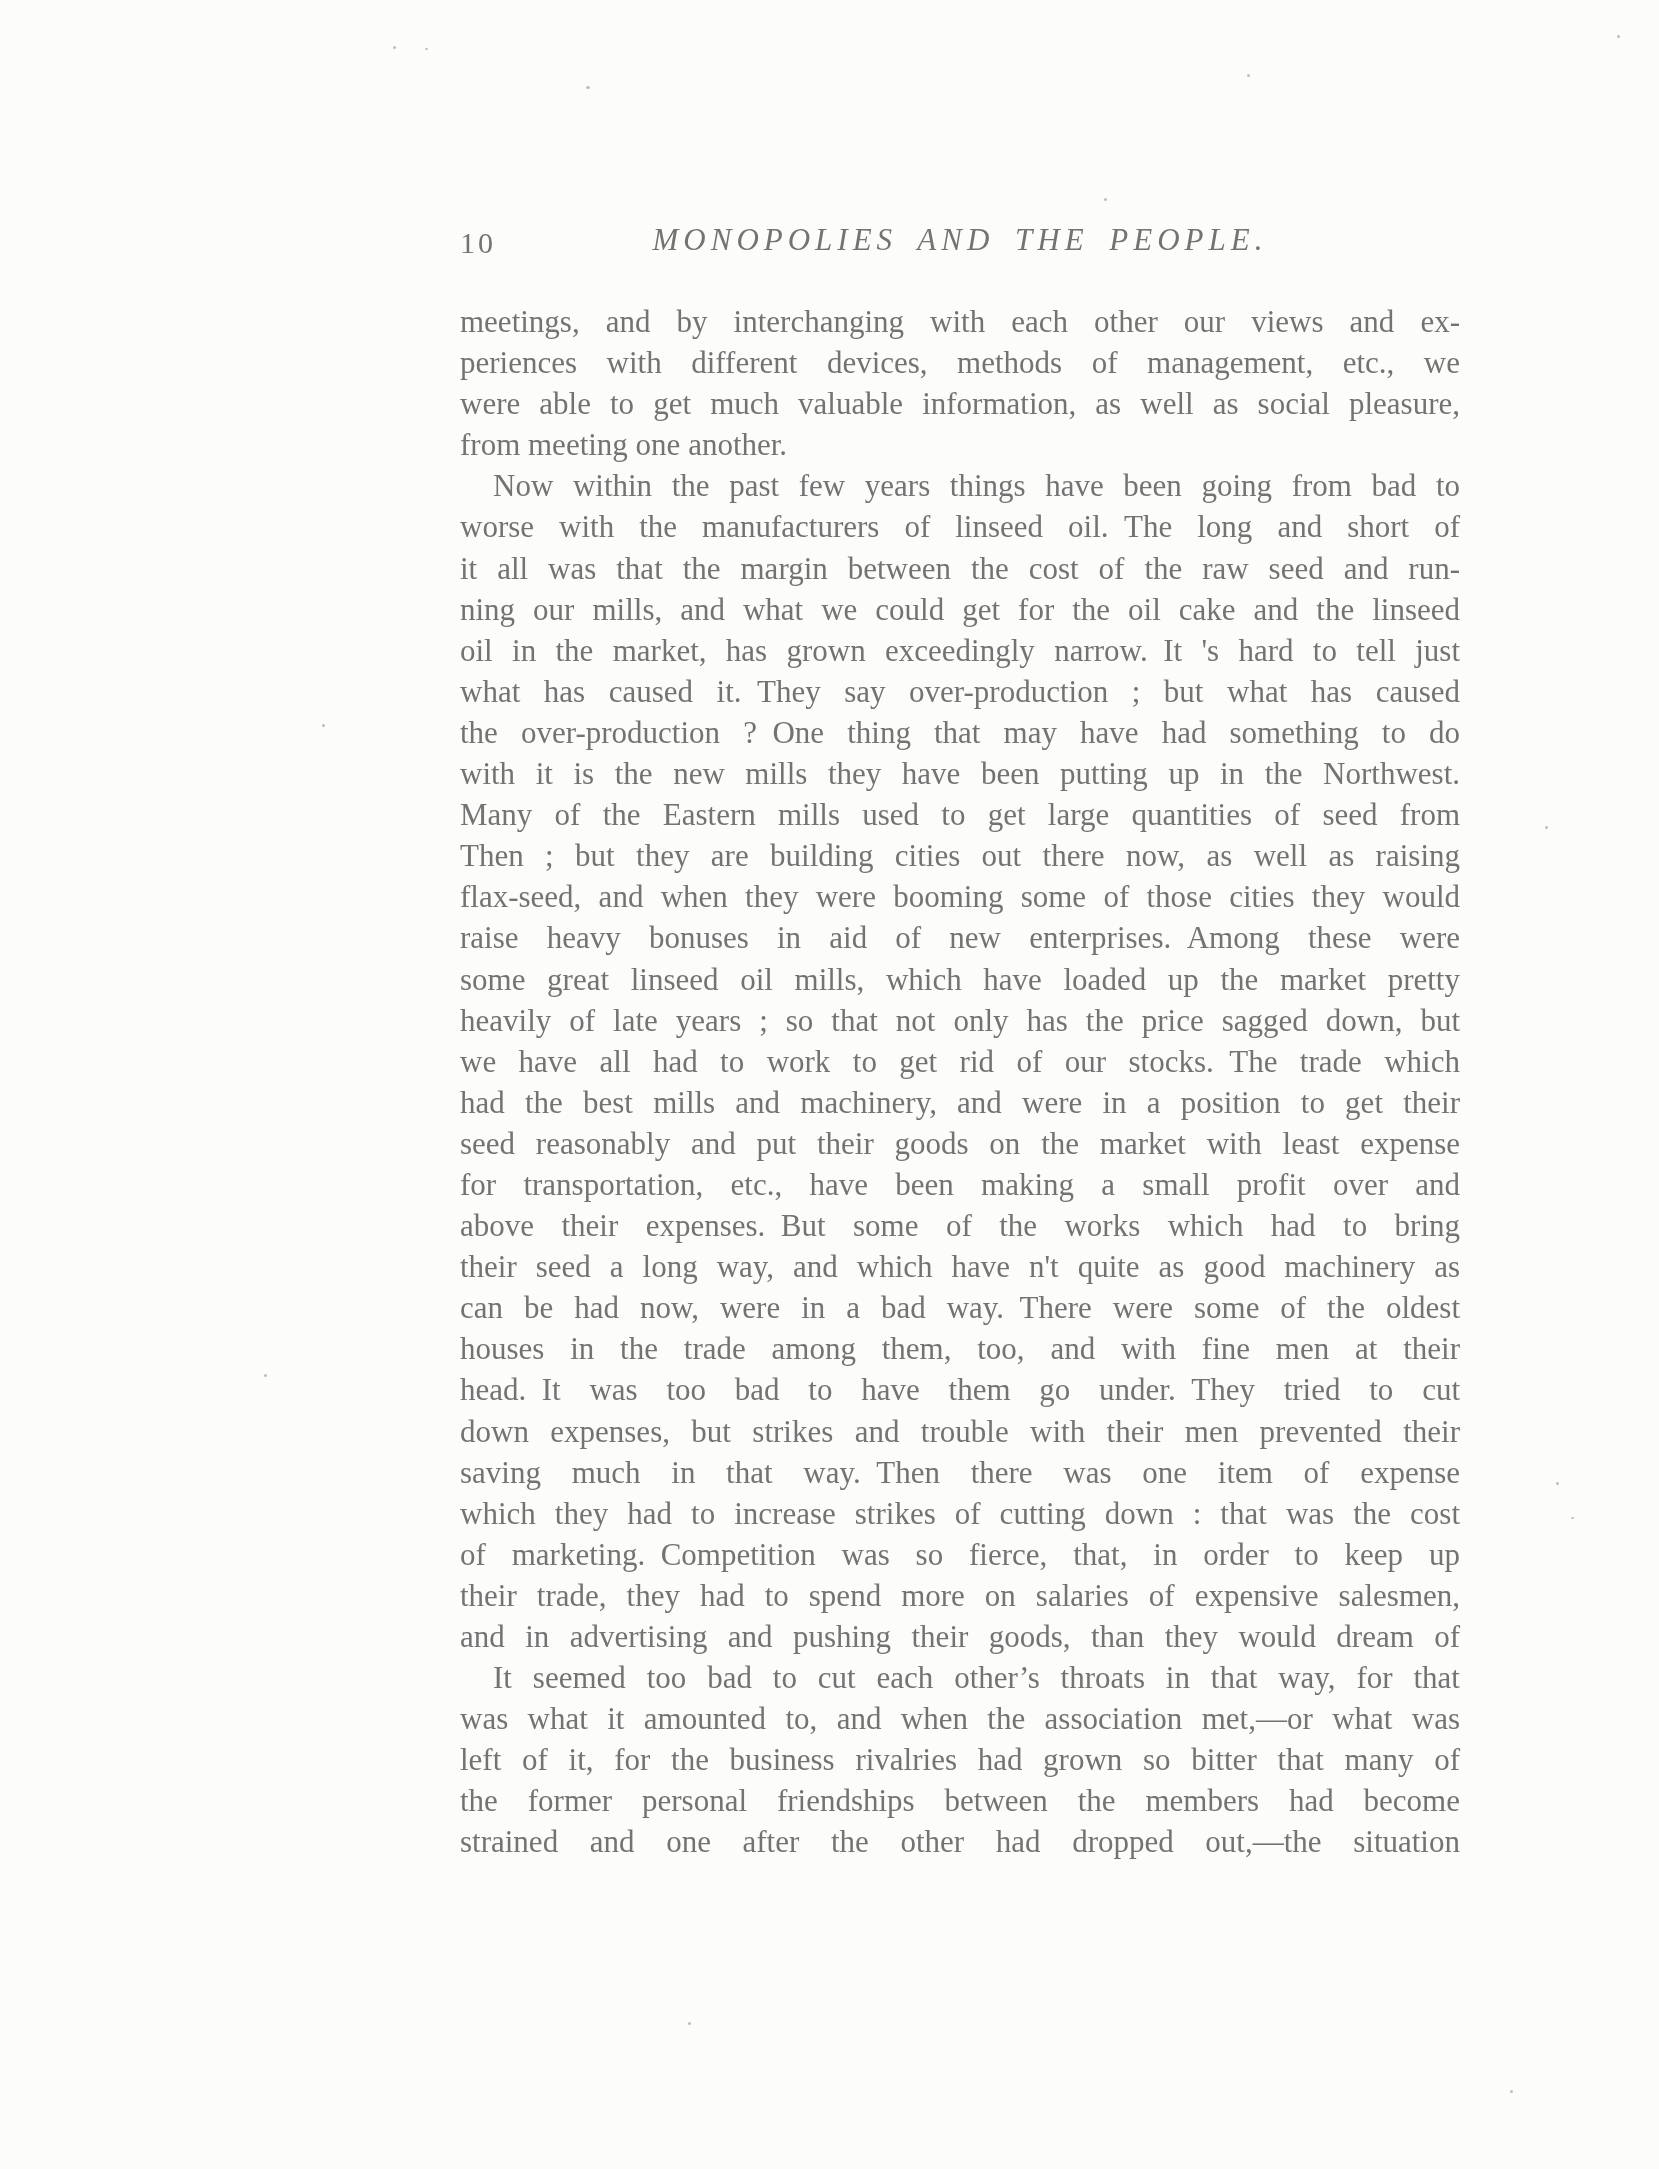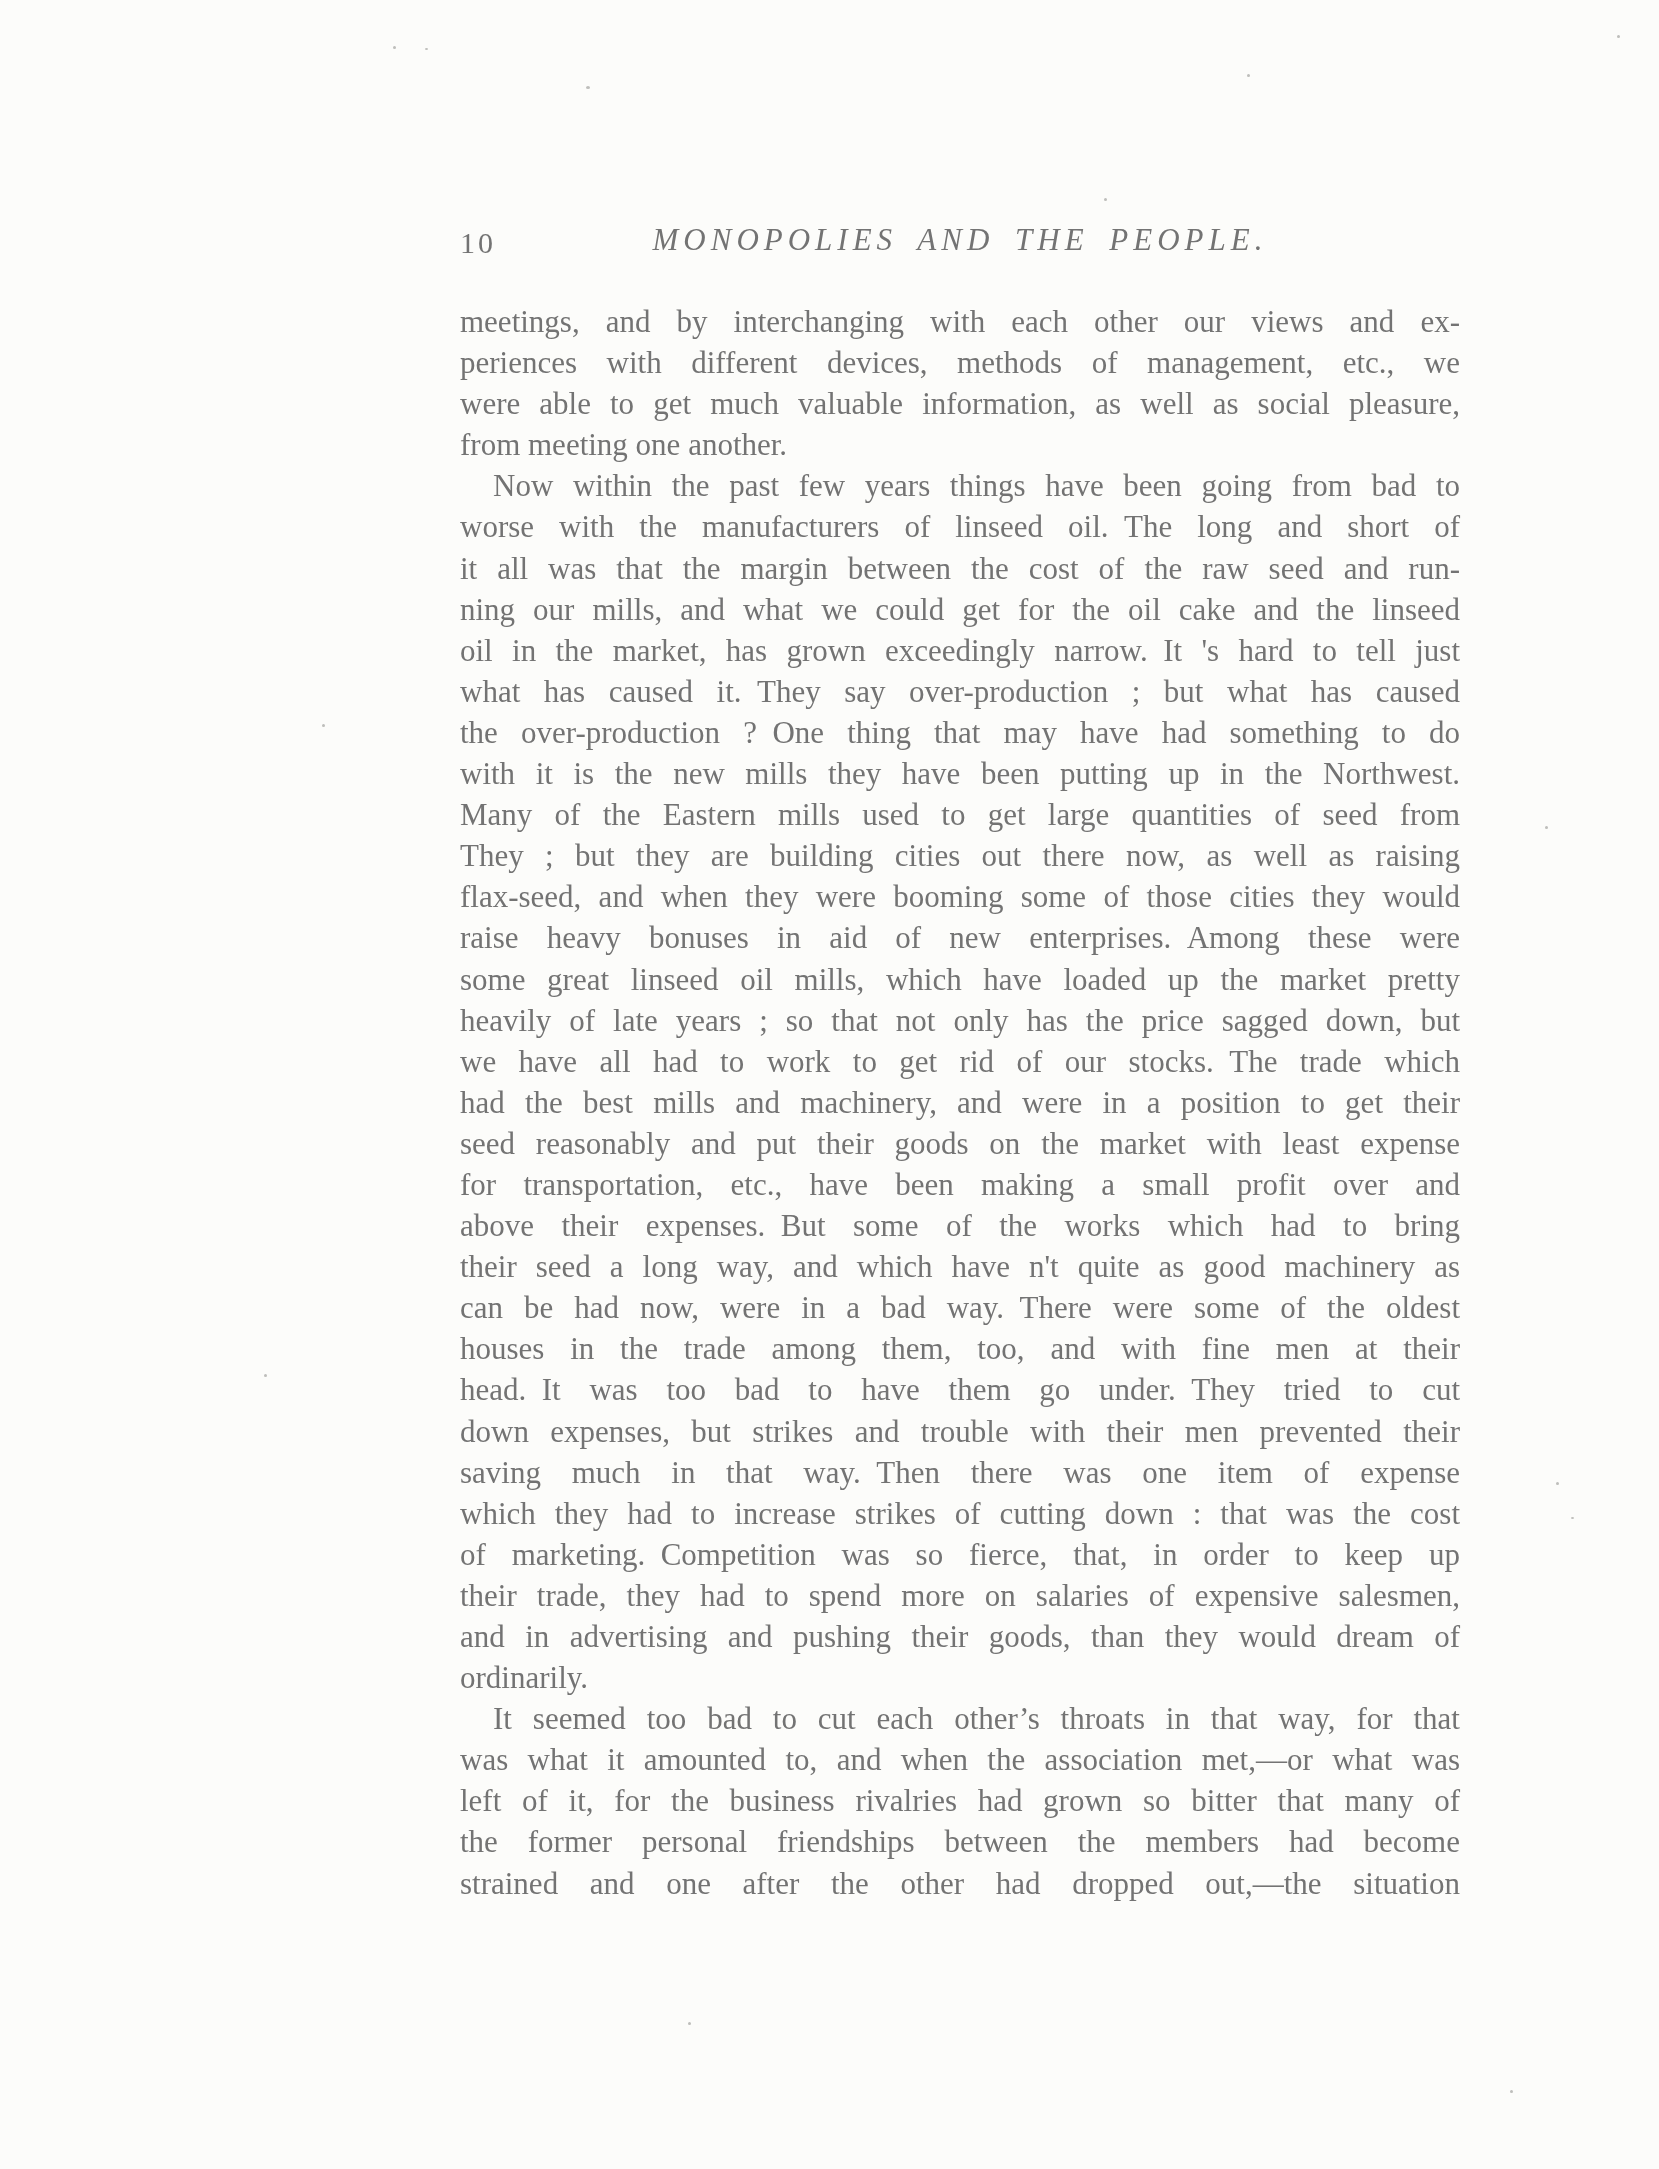--- a/index.html
+++ b/index.html
@@ -91,41 +91,40 @@
       <div class="paragraph">
         <div class="line indent">Now within the past few years things have been going from bad to</div>
         <div class="line">worse with the manufacturers of linseed oil. The long and short of</div>
         <div class="line">it all was that the margin between the cost of the raw seed and run-</div>
         <div class="line">ning our mills, and what we could get for the oil cake and the linseed</div>
         <div class="line">oil in the market, has grown exceedingly narrow. It 's hard to tell just</div>
         <div class="line">what has caused it. They say over-production ; but what has caused</div>
         <div class="line">the over-production ? One thing that may have had something to do</div>
         <div class="line">with it is the new mills they have been putting up in the Northwest.</div>
         <div class="line">Many of the Eastern mills used to get large quantities of seed from</div>
-        <div class="line">They ; but they are building cities out there now, as well as raising</div>
+        <div class="line">Then ; but they are building cities out there now, as well as raising</div>
         <div class="line">flax-seed, and when they were booming some of those cities they would</div>
         <div class="line">raise heavy bonuses in aid of new enterprises. Among these were</div>
         <div class="line">some great linseed oil mills, which have loaded up the market pretty</div>
         <div class="line">heavily of late years ; so that not only has the price sagged down, but</div>
         <div class="line">we have all had to work to get rid of our stocks. The trade which</div>
         <div class="line">had the best mills and machinery, and were in a position to get their</div>
         <div class="line">seed reasonably and put their goods on the market with least expense</div>
         <div class="line">for transportation, etc., have been making a small profit over and</div>
         <div class="line">above their expenses. But some of the works which had to bring</div>
         <div class="line">their seed a long way, and which have n't quite as good machinery as</div>
         <div class="line">can be had now, were in a bad way. There were some of the oldest</div>
         <div class="line">houses in the trade among them, too, and with fine men at their</div>
         <div class="line">head. It was too bad to have them go under. They tried to cut</div>
         <div class="line">down expenses, but strikes and trouble with their men prevented their</div>
         <div class="line">saving much in that way. Then there was one item of expense</div>
         <div class="line">which they had to increase strikes of cutting down : that was the cost</div>
         <div class="line">of marketing. Competition was so fierce, that, in order to keep up</div>
         <div class="line">their trade, they had to spend more on salaries of expensive salesmen,</div>
         <div class="line">and in advertising and pushing their goods, than they would dream of</div>
-        <div class="line no-justify">ordinarily.</div>
       </div>
       <div class="paragraph">
         <div class="line indent">It seemed too bad to cut each other’s throats in that way, for that</div>
         <div class="line">was what it amounted to, and when the association met,—or what was</div>
         <div class="line">left of it, for the business rivalries had grown so bitter that many of</div>
         <div class="line">the former personal friendships between the members had become</div>
         <div class="line">strained and one after the other had dropped out,—the situation</div>
       </div>
     </div>
 

